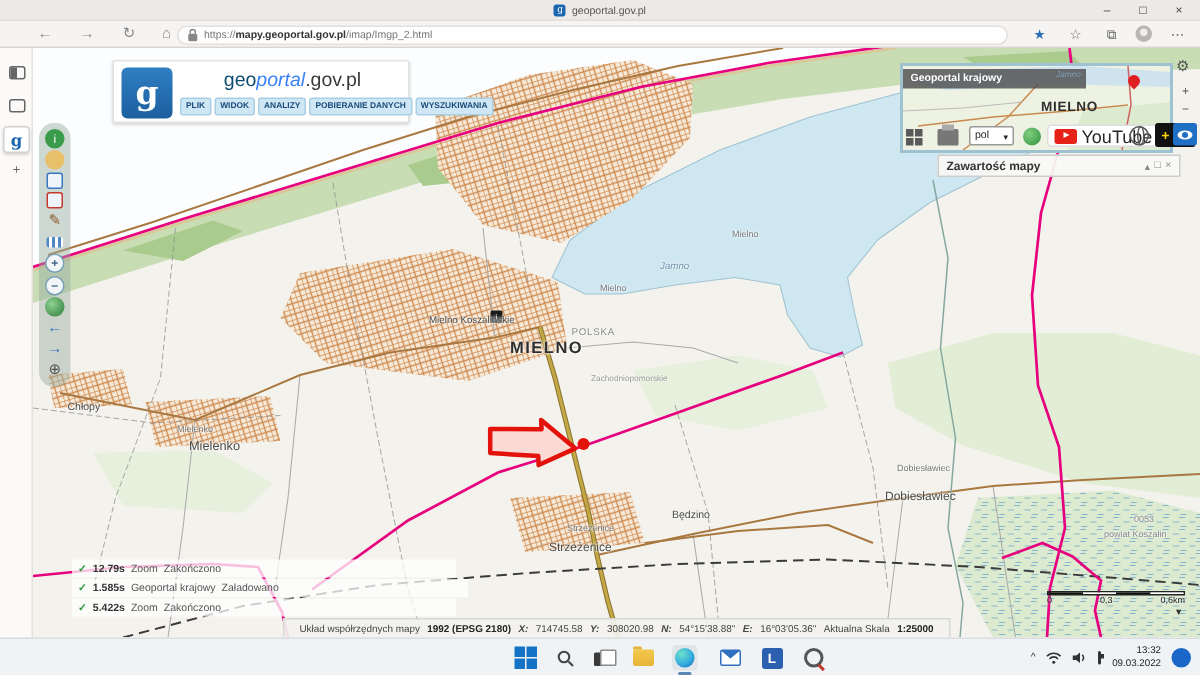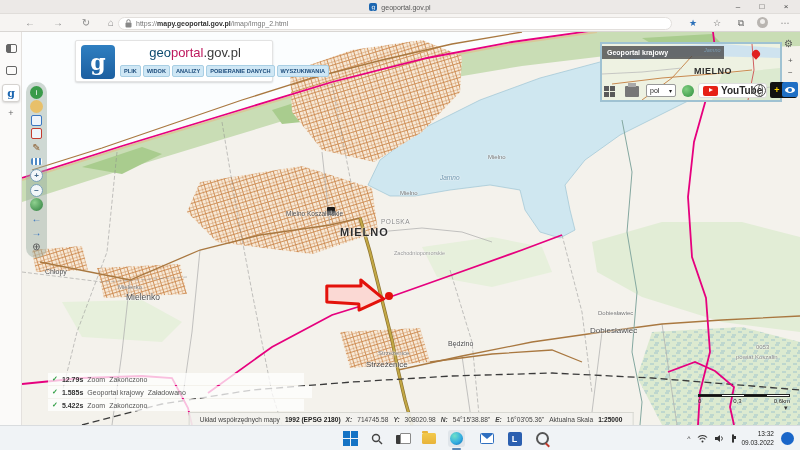--- a/index.html
+++ b/index.html
@@ -31,21 +31,21 @@
   
   .maparea{position:absolute;left:22px;top:32px;right:0;bottom:25px;overflow:hidden;background:#f4f2ec;}
   svg.mapcanvas{position:absolute;left:0;top:0;}
 
   .maplabel{position:absolute;white-space:nowrap;color:#4a4a4a;text-shadow:0 0 2px #fff,0 0 2px #fff;pointer-events:none;}
 
   
   .gheader{position:absolute;left:53px;top:8px;width:198px;height:42px;background:#fff;border:1px solid #e3e3e3;border-radius:2px;box-shadow:0 1px 2px rgba(0,0,0,.15);}
   .glogo{position:absolute;left:5px;top:4px;width:34px;height:34px;background:linear-gradient(180deg,#2f7fc1,#1c5fa0);border-radius:4px;color:#fff;text-align:center;font-family:"DejaVu Serif",serif;font-weight:bold;font-size:22px;line-height:34px;}
   .gtitle{position:absolute;left:44px;top:4px;width:150px;text-align:center;font-family:"DejaVu Serif",serif;font-size:13px;}
-  .gtitle .geo{color:#0c4a6e;} .gtitle .portal{color:#be185d;} .gtitle .suffix{color:#3a3a3a;}
+  .gtitle .geo{color:#0c4a6e;} .gtitle .portal{color:#3b82f6;font-style:italic;} .gtitle .suffix{color:#3a3a3a;}
   .gmenu{position:absolute;left:44px;top:24px;display:flex;gap:2px;}
   .gmenu span{background:#cfe7f5;border:1px solid #a9cfe4;color:#1a4a7a;font-size:5.6px;font-weight:bold;padding:2px 3px;border-radius:2px;white-space:nowrap;}
 
   
   .mtoolbar{position:absolute;left:4px;top:50px;width:21px;height:176px;background:rgba(150,170,160,.45);border-radius:10px;padding-top:3px;}
   .mt-ic{width:13px;height:13px;margin:1.2px auto;border-radius:50%;font-size:8px;line-height:13px;text-align:center;color:#fff;}
   .mt-circle-outline{background:#f2f6f8;border:1px solid #7aa0b8;color:#44688a;font-weight:bold;line-height:11px;}
   .mt-sq{width:11px;height:11px;margin:2px auto;border-radius:2px;background:#eef4fa;}
   .mt-arrow{color:#2f6fc0;font-weight:bold;font-size:10px;background:transparent;}
 
@@ -61,21 +61,21 @@
   .ctrl{position:absolute;font-size:7px;color:#333;}
   .ctrl-grid{width:11px;height:11px;display:grid;grid-template-columns:5px 5px;grid-gap:1px;}
   .ctrl-grid i{background:#5a5a5a;}
   .printer{width:14px;height:11px;background:#777;border-radius:1px;position:relative;}
   .printer:before{content:"";position:absolute;left:3px;top:-3px;width:8px;height:4px;background:#aaa;}
   .langsel{width:30px;height:13px;background:#fff;border:1px solid #999;border-radius:2px;display:flex;align-items:center;justify-content:space-between;padding:0 3px;font-size:7px;color:#222;}
   .greendot{width:12px;height:12px;border-radius:50%;background:radial-gradient(circle at 35% 35%,#7fcf7f,#2f8f3f);}
   .ytbtn{height:15px;background:#fff;border:1px solid #ddd;border-radius:3px;display:flex;align-items:center;gap:3px;padding:0 4px;}
   .ytplay{width:15px;height:10px;background:#e62117;border-radius:2px;position:relative;}
   .ytplay:before{content:"";position:absolute;left:5.5px;top:2.5px;border-left:4px solid #fff;border-top:2.5px solid transparent;border-bottom:2.5px solid transparent;}
-  .ytbtn span{font-size:10px;font-weight:bold;color:#282828;}
+  .ytbtn span{font-size:12px;font-weight:normal;color:#282828;}
   .globe{width:13px;height:13px;border-radius:50%;border:1.5px solid #555;position:relative;}
   .globe:before{content:"";position:absolute;left:4px;top:-1px;width:3px;height:11px;border:1px solid #555;border-radius:50%;}
   .contrastbtn{width:27px;height:16px;background:#111;border-radius:2px;display:flex;align-items:center;justify-content:center;gap:2px;}
   .contrastbtn .plus{color:#ffd400;font-size:9px;font-weight:bold;}
   .eye{width:11px;height:7px;background:#ffd400;border-radius:50%;position:relative;}
   .eye:before{content:"";position:absolute;left:3.5px;top:1.5px;width:4px;height:4px;background:#111;border-radius:50%;}
   .blueeyebtn{width:16px;height:15px;background:#1f6fc4;border-radius:2px;display:flex;align-items:center;justify-content:center;}
   .eye-w{width:10px;height:6px;background:#fff;border-radius:50%;position:relative;}
   .eye-w:before{content:"";position:absolute;left:3px;top:1px;width:4px;height:4px;background:#1f6fc4;border-radius:50%;}
   .zawartosc{position:absolute;left:603px;top:71px;width:162px;height:15px;background:rgba(248,248,244,.95);border:1px solid #ccc;display:flex;align-items:center;justify-content:space-between;padding:0 5px;}
@@ -354,20 +354,28 @@
         <div class="eye"></div>
       </div>
 
     <span class="edgebtn" style="left:762px;top:6px;font-size:10px">⚙</span>
     <span class="edgebtn" style="left:766px;top:24px;font-size:8px">+</span>
     <span class="edgebtn" style="left:766px;top:36px;font-size:8px">−</span>
     <div class="ctrl blueeyebtn" style="left:760px;top:50px">
         <div class="eye-w"></div>
       </div>
 
+    <div class="zawartosc">
+      <b>Zawartość mapy</b>
+      <span class="zic">
+        <span>▴</span>
+        <span>□</span>
+        <span>×</span>
+      </span>
+    </div>
 
     <div class="smsg" style="top:341px;width:256px">
       <span class="chk">✓</span>
       <span class="t">12.79s</span>
       <span>Zoom</span>
       <span>Zakończono</span>
     </div>
     <div class="smsg" style="top:354px;width:264px">
       <span class="chk">✓</span>
       <span class="t">1.585s</span>

